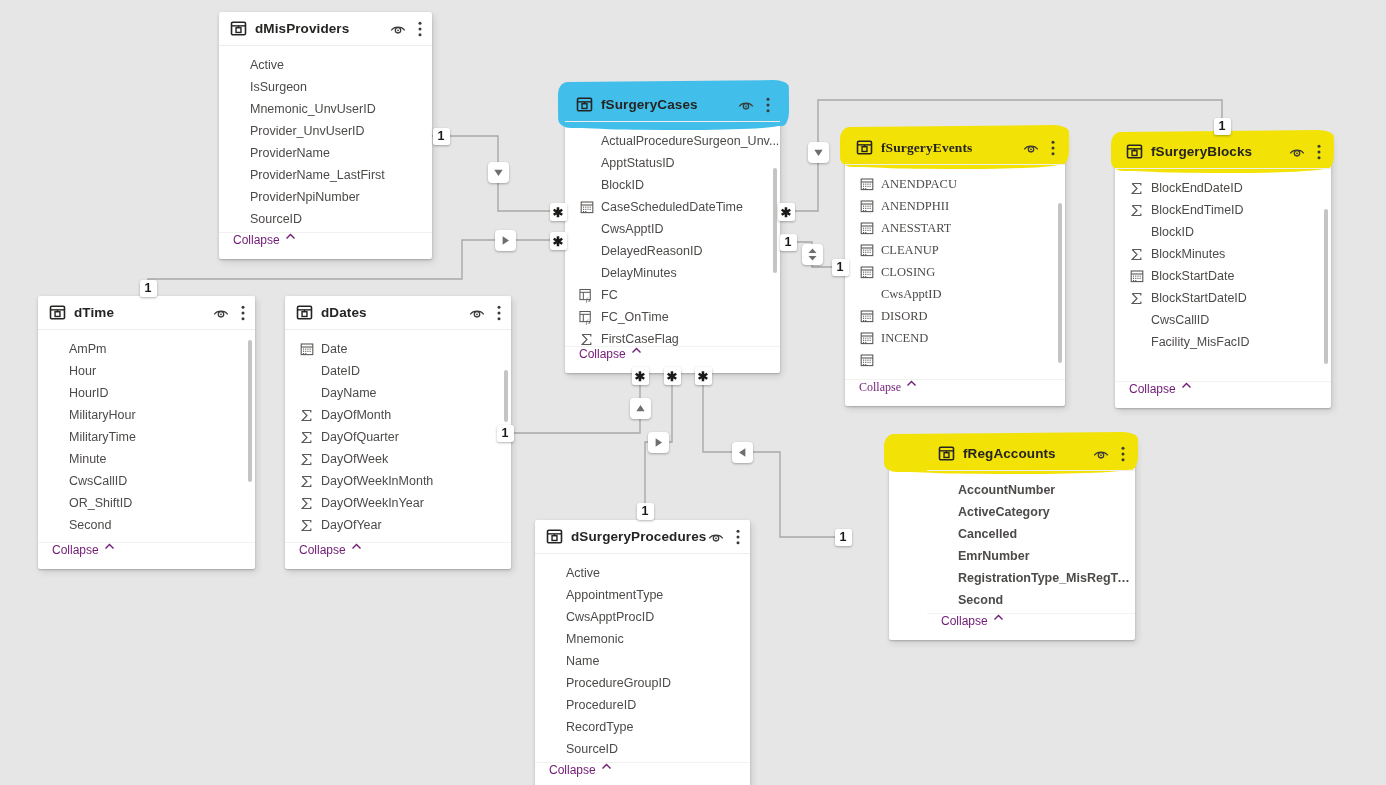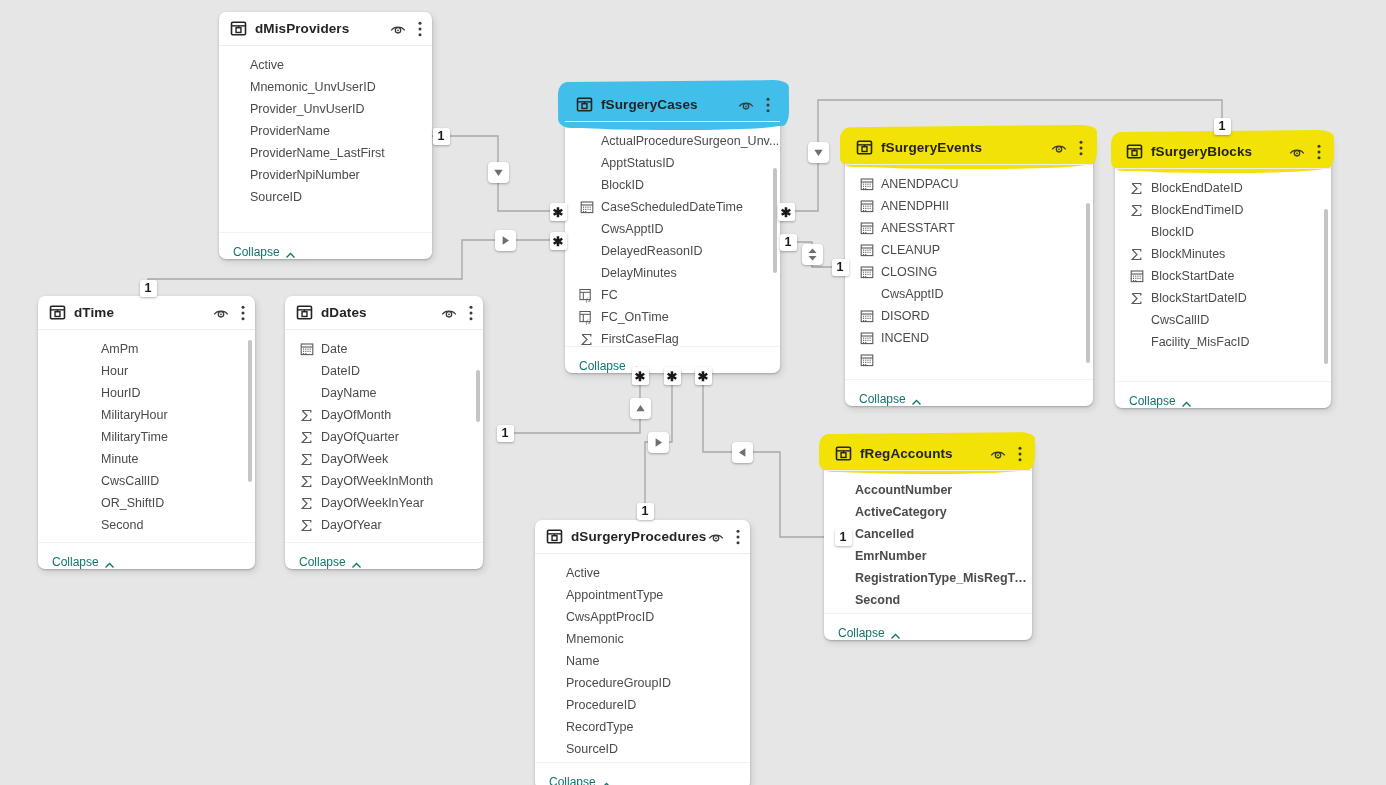--- a/index.html
+++ b/index.html
@@ -3,21 +3,21 @@
 <meta charset="utf-8">
 <style>
   html,body{margin:0;padding:0;}
   body{
     width:1386px;height:785px;overflow:hidden;position:relative;
     background:#e6e6e6;font-family:"Liberation Sans",sans-serif;
     -webkit-font-smoothing:antialiased;
   }
   #rel-lines{position:absolute;left:0;top:0;z-index:1;}
   .table-card{
-    position:absolute;background:#ffffff;border-radius:7px;z-index:2;
+    position:absolute;background:#ffffff;border-radius:2px;z-index:2;
     box-shadow:0 1px 2px rgba(0,0,0,.22), 2px 3px 7px rgba(0,0,0,.12);
   }
   .highlight{
     position:absolute;z-index:0;
     transform:rotate(-0.55deg);
     border-radius:10px 16px 7px 13px / 12px 7px 15px 9px;
   }
   .highlight::after{
     content:"";position:absolute;left:3%;right:4%;bottom:-3px;height:9px;
     background:inherit;transform:rotate(.7deg);
@@ -39,22 +39,22 @@
   .hdr-btn{display:flex;align-items:center;cursor:pointer;}
   .fields{position:relative;z-index:1;overflow:hidden;padding-top:8px;box-sizing:border-box;}
   .field-row{height:22px;display:flex;align-items:center;padding-left:13px;
     font-size:12.5px;color:#4d4b49;white-space:nowrap;}
   .field-icon{width:17px;margin-right:6px;display:flex;justify-content:center;
     align-items:center;color:#5b5957;flex:none;font-size:13px;line-height:1;}
   .no-icons .field-icon{width:12px;margin-right:6px;}
   .field-label{overflow:hidden;text-overflow:ellipsis;}
   .scroll-thumb{position:absolute;right:3px;width:4px;border-radius:2px;background:#c6c4c2;z-index:2;}
   .card-footer{
-    position:relative;z-index:1;height:26px;display:flex;align-items:flex-end;
-    padding-left:14px;gap:5px;font-size:12px;color:#0f766e;cursor:pointer;
+    position:relative;z-index:1;height:26px;display:flex;align-items:flex-start;
+    padding-left:14px;gap:5px;font-size:12px;color:#701a75;cursor:pointer;
     border-top:1px solid #f2f2f1;
   }
   .marker{
     position:absolute;background:#fff;z-index:3;display:flex;align-items:center;
     justify-content:center;box-shadow:0 1px 2.5px rgba(0,0,0,.3);
   }
   .marker.lab{width:17px;height:17px;border-radius:2.5px;font-size:12.5px;
     font-weight:700;color:#1b1a19;}
   .marker.lab.many{font-size:13px;padding-top:1px;}
   .marker.arrow{width:21px;height:21px;border-radius:4px;color:#6f6e6d;}
@@ -101,20 +101,24 @@
         </span>
       </div>
       <div class="hdr-sep"></div>
       <div class="fields" style="height: 186px;">
         <div class="field-row">
           <span class="field-icon"></span>
           <span class="field-label">Active</span>
         </div>
         <div class="field-row">
           <span class="field-icon"></span>
+          <span class="field-label">IsSurgeon</span>
+        </div>
+        <div class="field-row">
+          <span class="field-icon"></span>
           <span class="field-label">Mnemonic_UnvUserID</span>
         </div>
         <div class="field-row">
           <span class="field-icon"></span>
           <span class="field-label">Provider_UnvUserID</span>
         </div>
         <div class="field-row">
           <span class="field-icon"></span>
           <span class="field-label">ProviderName</span>
         </div>
@@ -250,21 +254,21 @@
       </div>
       <div class="card-footer">
         <span>Collapse</span>
         <span class="hdr-btn">
           <svg width="11" height="7" viewBox="0 0 11 7">
             <polyline points="1.5,5.5 5.5,1.5 9.5,5.5" fill="none" stroke="currentColor" stroke-width="1.4"></polyline>
           </svg>
         </span>
       </div>
     </div>
-    <div class="table-card" style="left: 845px; top: 131px; width: 248px;">
+    <div class="table-card" style="left: 845px; top: 131px; width: 220px; font-family: Liberation Serif, serif;">
       <div class="highlight yellow" style="left: -5px; right: -4px; top: -5px; height: 40px;"></div>
       <div class="card-header">
         <span class="table-icon">
           <svg width="17" height="17" viewBox="0 0 18 18">
             <rect x="1.6" y="2.4" width="14.8" height="13.2" rx="1.4" fill="none" stroke="currentColor" stroke-width="1.7"></rect>
             <line x1="1.6" y1="6.2" x2="16.4" y2="6.2" stroke="currentColor" stroke-width="1.5"></line>
             <rect x="6.4" y="8.2" width="5.2" height="5" fill="none" stroke="currentColor" stroke-width="1.5"></rect>
             <line x1="9" y1="6.2" x2="9" y2="8.2" stroke="currentColor" stroke-width="1.5"></line>
           </svg>
         </span>
@@ -600,21 +604,21 @@
           <span class="hdr-btn">
             <svg width="4" height="16" viewBox="0 0 4 16">
               <circle cx="2" cy="2.2" r="1.5" fill="currentColor"></circle>
               <circle cx="2" cy="8" r="1.5" fill="currentColor"></circle>
               <circle cx="2" cy="13.8" r="1.5" fill="currentColor"></circle>
             </svg>
           </span>
         </span>
       </div>
       <div class="hdr-sep"></div>
-      <div class="fields" style="height: 212px; margin-left: 32px;">
+      <div class="fields" style="height: 212px;">
         <div class="field-row">
           <span class="field-icon"></span>
           <span class="field-label">AmPm</span>
         </div>
         <div class="field-row">
           <span class="field-icon"></span>
           <span class="field-label">Hour</span>
         </div>
         <div class="field-row">
           <span class="field-icon"></span>
@@ -648,21 +652,21 @@
       </div>
       <div class="card-footer">
         <span>Collapse</span>
         <span class="hdr-btn">
           <svg width="11" height="7" viewBox="0 0 11 7">
             <polyline points="1.5,5.5 5.5,1.5 9.5,5.5" fill="none" stroke="currentColor" stroke-width="1.4"></polyline>
           </svg>
         </span>
       </div>
     </div>
-    <div class="table-card" style="left: 285px; top: 296px; width: 198px;">
+    <div class="table-card" style="left: 285px; top: 296px; width: 226px;">
       <div class="card-header">
         <span class="table-icon">
           <svg width="17" height="17" viewBox="0 0 18 18">
             <rect x="1.6" y="2.4" width="14.8" height="13.2" rx="1.4" fill="none" stroke="currentColor" stroke-width="1.7"></rect>
             <line x1="1.6" y1="6.2" x2="16.4" y2="6.2" stroke="currentColor" stroke-width="1.5"></line>
             <rect x="6.4" y="8.2" width="5.2" height="5" fill="none" stroke="currentColor" stroke-width="1.5"></rect>
             <line x1="9" y1="6.2" x2="9" y2="8.2" stroke="currentColor" stroke-width="1.5"></line>
           </svg>
         </span>
         <span class="card-title">dDates</span>
@@ -766,21 +770,21 @@
       </div>
       <div class="card-footer">
         <span>Collapse</span>
         <span class="hdr-btn">
           <svg width="11" height="7" viewBox="0 0 11 7">
             <polyline points="1.5,5.5 5.5,1.5 9.5,5.5" fill="none" stroke="currentColor" stroke-width="1.4"></polyline>
           </svg>
         </span>
       </div>
     </div>
-    <div class="table-card no-icons" style="left: 824px; top: 437px; width: 208px;">
+    <div class="table-card no-icons" style="left: 889px; top: 437px; width: 208px; padding-left: 38px;">
       <div class="highlight yellow" style="left: -5px; right: -3px; top: -4px; height: 38px;"></div>
       <div class="card-header">
         <span class="table-icon">
           <svg width="17" height="17" viewBox="0 0 18 18">
             <rect x="1.6" y="2.4" width="14.8" height="13.2" rx="1.4" fill="none" stroke="currentColor" stroke-width="1.7"></rect>
             <line x1="1.6" y1="6.2" x2="16.4" y2="6.2" stroke="currentColor" stroke-width="1.5"></line>
             <rect x="6.4" y="8.2" width="5.2" height="5" fill="none" stroke="currentColor" stroke-width="1.5"></rect>
             <line x1="9" y1="6.2" x2="9" y2="8.2" stroke="currentColor" stroke-width="1.5"></line>
           </svg>
         </span>

